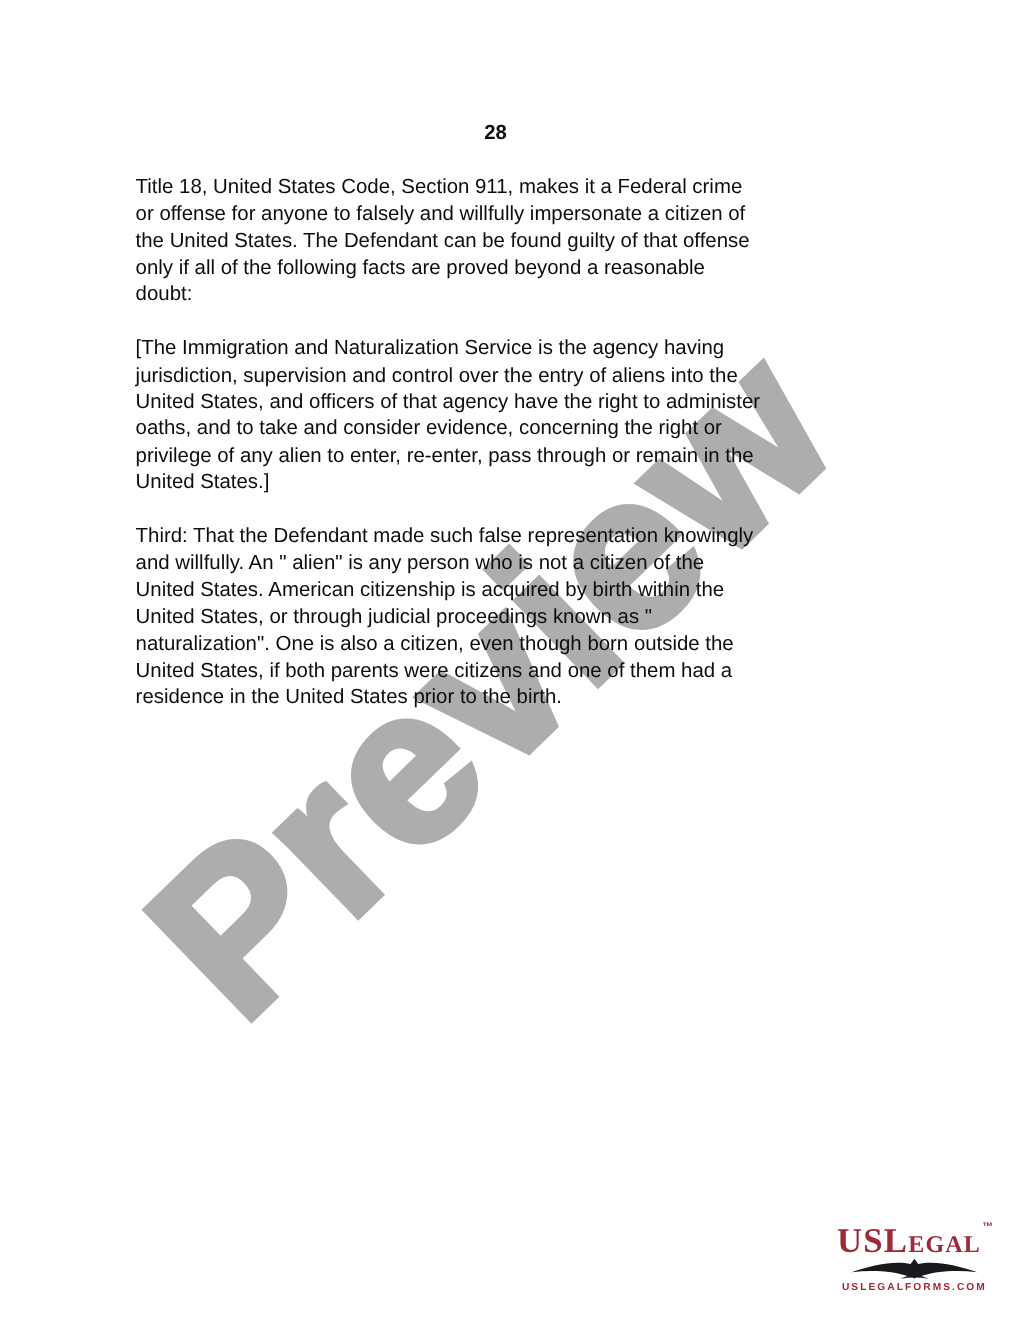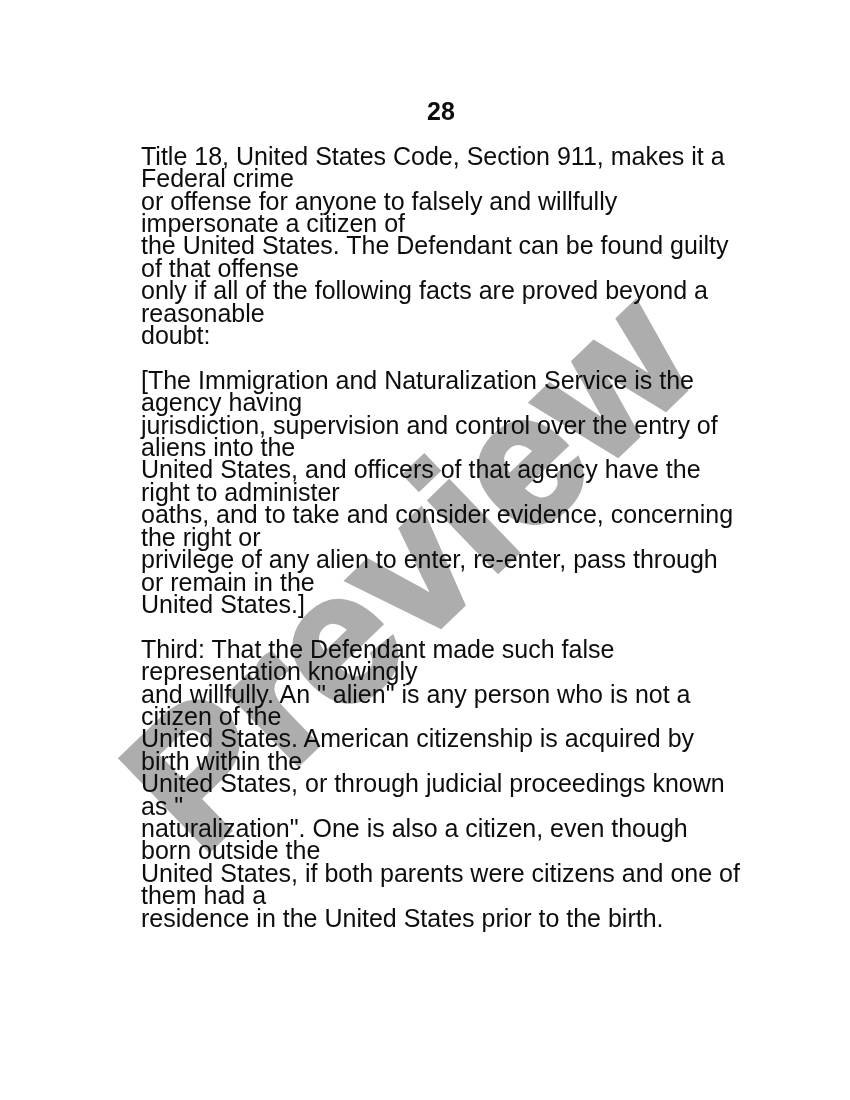--- a/index.html
+++ b/index.html
@@ -28,25 +28,25 @@
     color: #adadad;
     -webkit-text-stroke: 6px #adadad;
     white-space: nowrap;
     z-index: 1;
     user-select: none;
   }
 
   
   .content {
     position: absolute;
-    left: 141px;
+    left: 113px;
     top: 100px;
     width: 600px;
     z-index: 2;
-    font-size: 25px;
+    font-size: 17px;
     line-height: 22.4px;
   }
 
   .heading {
     text-align: center;
     font-weight: bold;
   }
 
   .bodytext { margin-top: 22.4px; }
 
@@ -129,14 +129,22 @@
       <p>Third: That the Defendant made such false representation knowingly
 and willfully. An " alien" is any person who is not a citizen of the
 United States. American citizenship is acquired by birth within the
 United States, or through judicial proceedings known as "
 naturalization". One is also a citizen, even though born outside the
 United States, if both parents were citizens and one of them had a
 residence in the United States prior to the birth.</p>
     </div>
   </div>
 
+  <div class="logo">
+    <div class="logo-word" style="color: rgb(158, 42, 56);"><span>USLegal</span><span class="tm">™</span></div>
+    <svg class="logo-eagle" width="112" height="18" viewBox="0 0 120 20" aria-hidden="true">
+      <path d="M60 1 L56.5 6 C42 2.5 22 6.5 2 13.5 C22 11 42 13 53.5 17 L47 19.5 C56 18 64 18 73 19.5 L66.5 17 C78 13 98 11 118 13.5 C98 6.5 78 2.5 63.5 6 Z" fill="#17191d"></path>
+      <path d="M55 15 L60 12 L65 15 L60 19.5 Z" fill="#17191d"></path>
+    </svg>
+    <div class="logo-domain" style="color: rgb(158, 42, 56);">USLEGALFORMS.COM</div>
+  </div>
 
 </div>
 
 </body></html>

